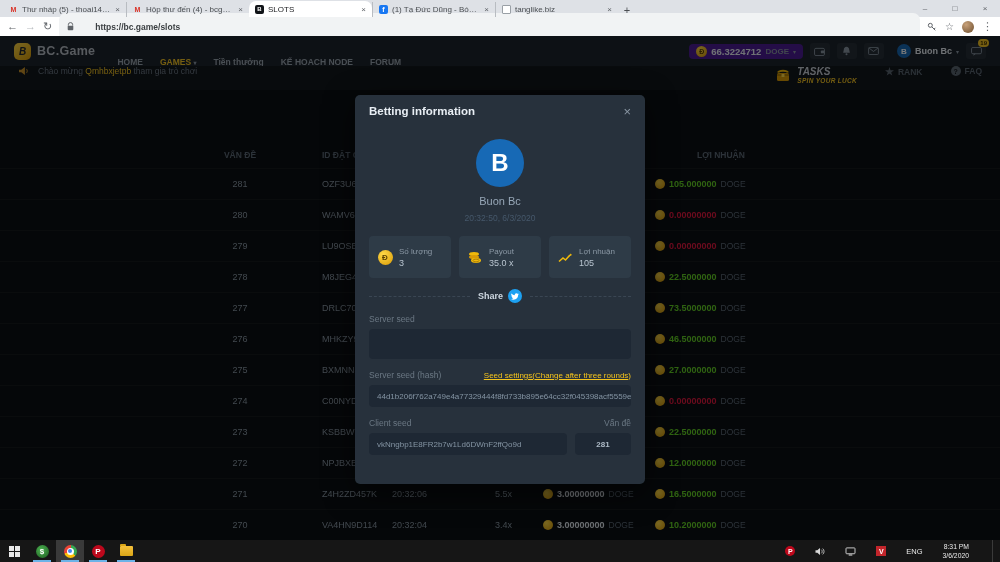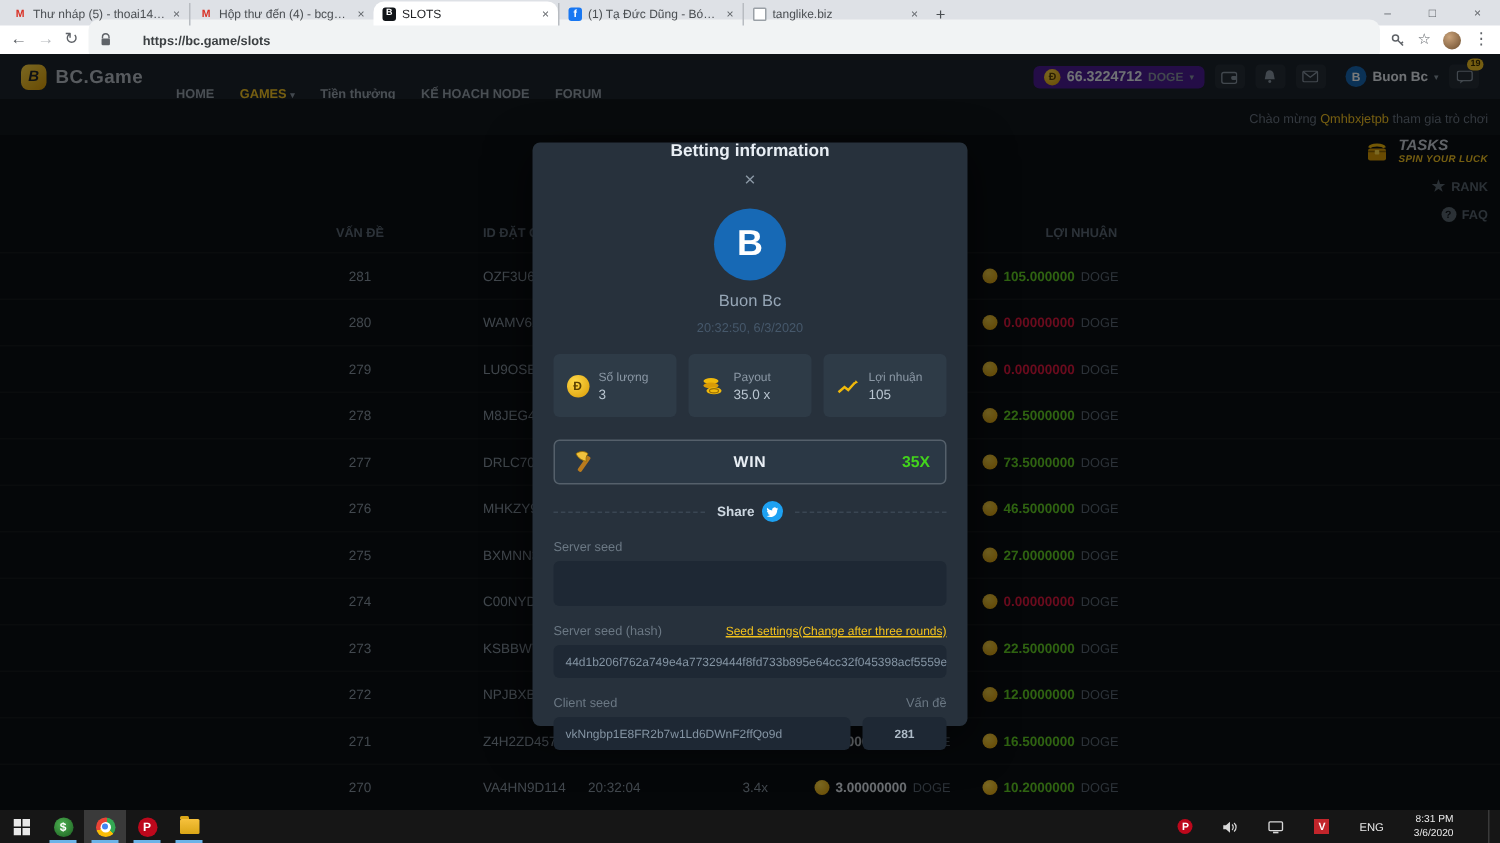--- a/index.html
+++ b/index.html
@@ -45,21 +45,21 @@
   .balance { color:#e9eff5; font-weight:bold; font-size:9.5px; }
   .cur-label { color:#8a97a4; font-size:8px; font-weight:bold; }
   .caret { color:#8a97a4; font-size:6px; }
   .hicon { width:20px; height:16px; display:flex; align-items:center; justify-content:center; background:#272f38; border-radius:3px; }
   .user-chip { display:flex; align-items:center; gap:4px; margin-left:6px; }
   .mini-avatar { width:14px; height:14px; border-radius:50%; background:#1769b5; color:#fff; display:flex; align-items:center; justify-content:center; font-size:8px; font-weight:bold; }
   .user-name { color:#e6edf3; font-weight:bold; font-size:9px; }
   .badge-wrap { position:relative; width:20px; height:16px; display:flex; align-items:center; justify-content:center; background:#272f38; border-radius:3px; }
   .badge { position:absolute; top:-4px; right:-3px; background:#f5c524; color:#3a2c00; font-size:6px; font-weight:bold; border-radius:6px; padding:0 2px; line-height:8px; }
 
-  .announce { height:24px; background:#12171d; display:flex; align-items:flex-end; padding:0 8px; gap:8px; position:relative; z-index:1;flex-direction:column; }
+  .announce { height:24px; background:#12171d; display:flex; align-items:flex-start; padding:0 18px; gap:8px; position:relative; z-index:1; }
   .announce-text { font-size:8.5px; color:#6c7884; }
   .announce-user { color:#f5c524; }
   .tasks-block { margin-left:auto; display:flex; align-items:center; gap:6px; }
   .tasks-title { color:#c7ced6; font-style:italic; font-weight:bold; font-size:10px; line-height:1.1; }
   .tasks-sub { color:#f5c524; font-size:6.5px; font-style:italic; font-weight:bold; letter-spacing:.3px; }
   .mini-link { display:flex; align-items:center; gap:4px; color:#5a6671; font-size:8.5px; font-weight:bold; margin-left:20px; }
   .q-icon { width:10px; height:10px; border-radius:50%; background:#5a6671; color:#12171d; font-size:7px; font-weight:bold; display:flex; align-items:center; justify-content:center; }
   .star-glyph { color:#5a6671; font-size:10px; }
 
   
@@ -80,21 +80,21 @@
   .profit-val.lose { color:#e0173e; font-weight:bold; }
   .doge-label { color:#5d6a77; font-size:8.5px; }
   .h-issue { left:215px; width:50px; text-align:center; }
   .h-betid { left:322px; }
   .h-profit { left:697px; }
 
   .overlay { position:absolute; inset:0; background:rgba(0,0,0,.52); z-index:5; }
 
   
   .modal { position:absolute; left:355px; top:59px; width:290px; height:389px; background:#27313c; border-radius:5px; z-index:10; box-shadow:0 8px 30px rgba(0,0,0,.6); padding:0 14px; }
-  .modal-header { display:flex; align-items:center; justify-content:space-between; height:32px;flex-direction:column; }
+  .modal-header { display:flex; align-items:center; justify-content:space-between; height:32px; }
   .modal-title { color:#e8eef4; font-weight:bold; font-size:11.5px; }
   .modal-close { color:#8a97a4; font-size:13px; cursor:pointer; }
   .profile { display:flex; flex-direction:column; align-items:center; margin-top:12px; }
   .big-avatar { width:48px; height:48px; border-radius:50%; background:#1769b5; color:#fff; display:flex; align-items:center; justify-content:center; font-size:24px; font-weight:bold; }
   .profile-name { color:#97a7b7; font-size:11px; margin-top:8px; }
   .profile-time { color:#46586b; font-size:8.5px; margin-top:6px; }
   .stats-row { display:flex; gap:8px; margin-top:13px; }
   .stat-card { flex:1; height:42px; background:#2e3b47; border-radius:4px; display:flex; align-items:center; gap:6px; padding:0 8px; }
   .stat-icon { width:16px; flex:none; display:flex; align-items:center; justify-content:center; }
   .stat-coin { width:15px; height:15px; border-radius:50%; background:radial-gradient(circle at 35% 30%, #ffd948, #d99b06); color:#5b4102; font-size:8px; font-weight:bold; display:flex; align-items:center; justify-content:center; }
@@ -497,28 +497,20 @@
                 <path d="M1 9.5 5 6l2.5 2L12 3" fill="none" stroke="#f0b90b" stroke-width="1.6"></path>
                 <path d="M12.5 1.5 14 3l-3 1.5z" fill="#f0b90b"></path>
               </svg>
           </span>
           <div>
             <div class="stat-label">Lợi nhuận</div>
             <div class="stat-value">105</div>
           </div>
         </div>
       </div>
-      <div class="win-banner">
-        <svg width="18" height="18" viewBox="0 0 18 18" style="position:relative">
-          <rect x="8" y="4" width="3" height="12" rx="1" transform="rotate(35 9 10)" fill="#b87a1e"></rect>
-          <path d="M4 3.5C6.5 1.5 10 1.5 12 3.5 10.5 5.5 10.5 7 11 8.5 8 8 5.5 6.5 4 3.5z" fill="#f0c13d" stroke="#9a6f04" stroke-width="0.6"></path>
-        </svg>
-        <span class="win-label">WIN</span>
-        <span class="win-mult">35X</span>
-      </div>
       <div class="share-row">
         <span class="share-line"></span>
         <span class="share-center">
           <span class="share-label">Share</span>
           <span class="tw-circle">
             <svg width="8" height="7" viewBox="0 0 24 20">
                 <path d="M23.6 2.6c-.9.4-1.8.6-2.8.8a4.9 4.9 0 0 0 2.1-2.7c-.9.6-2 1-3.1 1.2A4.9 4.9 0 0 0 11.4 6.3 13.9 13.9 0 0 1 1.5 1.2a4.9 4.9 0 0 0 1.5 6.5C2.2 7.7 1.5 7.5.8 7.1v.1a4.9 4.9 0 0 0 3.9 4.8c-.7.2-1.5.2-2.2.1a4.9 4.9 0 0 0 4.6 3.4A9.8 9.8 0 0 1 0 17.5a13.8 13.8 0 0 0 7.5 2.2c9 0 13.9-7.4 13.9-13.9v-.6c1-.7 1.7-1.6 2.2-2.6z" fill="#fff"></path>
               </svg>
           </span>
         </span>

